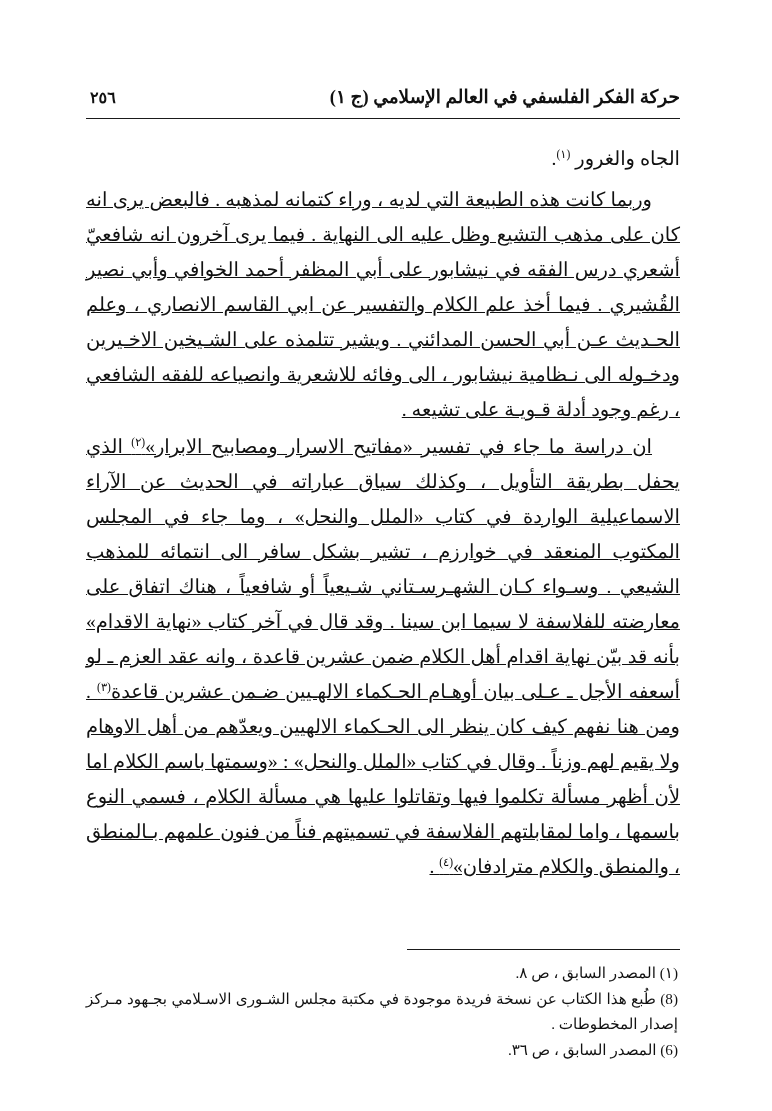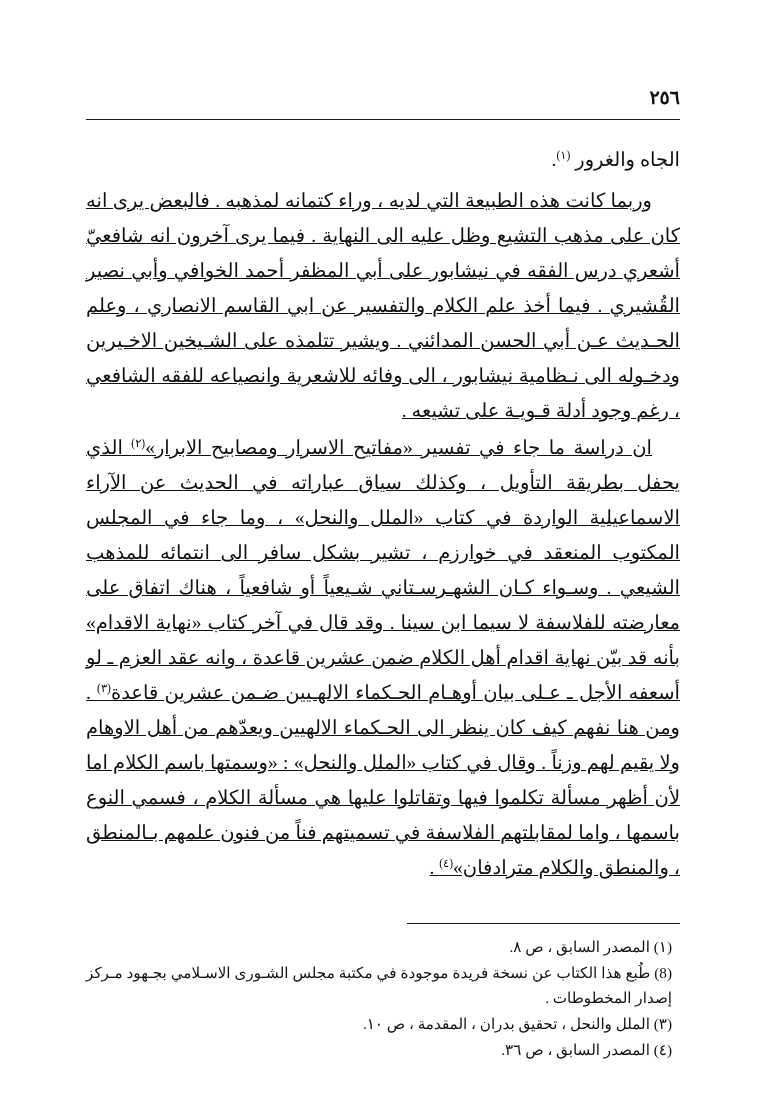--- a/index.html
+++ b/index.html
@@ -32,21 +32,21 @@
     direction: rtl;
     margin-bottom: 10px;
   }
   .header-title {
     font-size: 18.5px;
     font-weight: bold;
     letter-spacing: 0px;
     white-space: nowrap;
   }
   .header-page-number {
-    font-size: 19px;
+    font-size: 16px;
     font-weight: bold;
     padding-left: 4px;
   }
   .header-rule {
     border: 0;
     border-top: 1.6px solid #1a1a1a;
     margin: 4px 0 22px 0;
     width: 100%;
   }
   
@@ -87,42 +87,42 @@
     width: 46%;
     margin: 0 0 10px 0;
   }
   .footnotes {
     direction: rtl;
     text-align: justify;
     font-size: 15.2px;
     line-height: 25px;
   }
   .footnotes p {
-    margin: 0 8px 1px 0;
+    margin: 0 2px 1px 0;
   }
 </style>
 </head>
 <body>
 
 <div class="page">
 
   <div class="header">
+    <div class="header-title">حركة الفكر الفلسفي في العالم الإسلامي (ج ١)</div>
     <div class="header-page-number">٢٥٦</div>
   </div>
   <hr class="header-rule">
 
   <div class="body-text">
     <p class="first-line">الجاه والغرور <sup>(١)</sup>.</p>
     <p class="indent">وربما كانت هذه الطبيعة التي لديه ، وراء كتمانه لمذهبه . فالبعض يرى انه كان على مذهب التشيع وظل عليه الى النهاية . فيما يرى آخرون انه شافعيّ أشعري درس الفقه في نيشابور على أبي المظفر أحمد الخوافي وأبي نصير القُشيري . فيما أخذ علم الكلام والتفسير عن ابي القاسم الانصاري ، وعلم الحـديث عـن أبي الحسن المدائني . ويشير تتلمذه على الشـيخين الاخـيرين ودخـوله الى نـظامية نيشابور ، الى وفائه للاشعرية وانصياعه للفقه الشافعي ، رغم وجود أدلة قـويـة على تشيعه .</p>
     <p class="indent">ان دراسة ما جاء في تفسير «مفاتيح الاسرار ومصابيح الابرار»<sup>(٢)</sup> الذي يحفل بطريقة التأويل ، وكذلك سياق عباراته في الحديث عن الآراء الاسماعيلية الواردة في كتاب «الملل والنحل» ، وما جاء في المجلس المكتوب المنعقد في خوارزم ، تشير بشكل سافر الى انتمائه للمذهب الشيعي . وسـواء كـان الشهـرسـتاني شـيعياً أو شافعياً ، هناك اتفاق على معارضته للفلاسفة لا سيما ابن سينا . وقد قال في آخر كتاب «نهاية الاقدام» بأنه قد بيّن نهاية اقدام أهل الكلام ضمن عشرين قاعدة ، وانه عقد العزم ـ لو أسعفه الأجل ـ عـلى بيان أوهـام الحـكماء الالهـيين ضـمن عشرين قاعدة<sup>(٣)</sup> . ومن هنا نفهم كيف كان ينظر الى الحـكماء الالهيين ويعدّهم من أهل الاوهام ولا يقيم لهم وزناً . وقال في كتاب «الملل والنحل» : «وسمتها باسم الكلام اما لأن أظهر مسألة تكلموا فيها وتقاتلوا عليها هي مسألة الكلام ، فسمي النوع باسمها ، واما لمقابلتهم الفلاسفة في تسميتهم فناً من فنون علمهم بـالمنطق ، والمنطق والكلام مترادفان»<sup>(٤)</sup> .</p>
   </div>
 
   <div class="footnote-area">
     <hr class="footnote-rule">
     <div class="footnotes">
       <p>(١) المصدر السابق ، ص ٨.</p>
       <p>(8) طُبع هذا الكتاب عن نسخة فريدة موجودة في مكتبة مجلس الشـورى الاسـلامي بجـهود مـركز إصدار المخطوطات .</p>
-      <p>(٣) الملل والنحل ، تحقيق بدران ، المقدمة ، ص ١٠.</p>
-      <p>(٤) المصدر السابق ، ص ٣٦.</p>
+      <p>(6) المصدر السابق ، ص ٣٦.</p>
     </div>
   </div>
 
 </div>
 
 </body></html>

